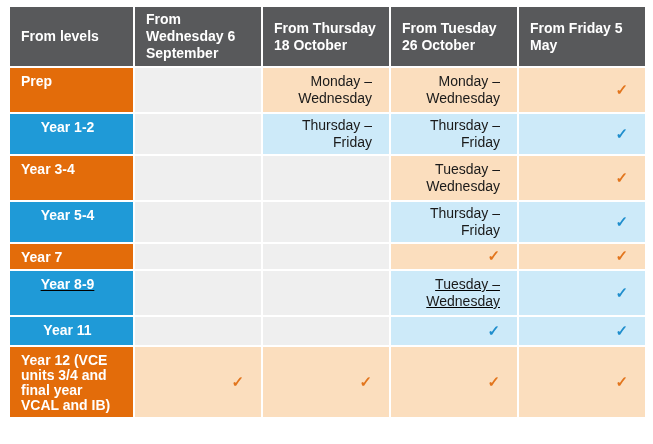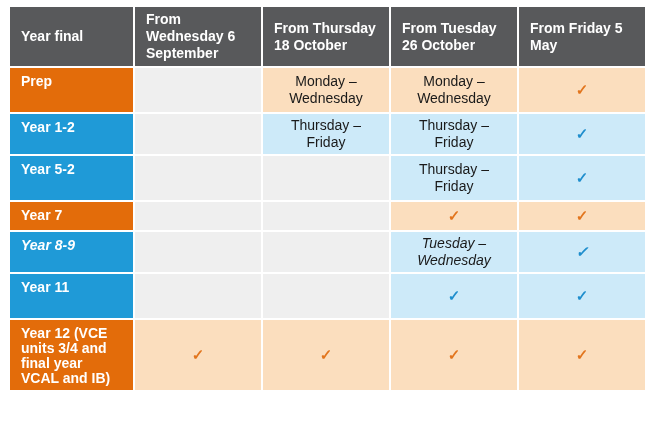--- a/index.html
+++ b/index.html
@@ -42,65 +42,65 @@
   }
   th.lbl {
     color: #ffffff;
     font-weight: bold;
     text-align: left;
     vertical-align: top;
     padding: 6px 19px 4px 11px;
     line-height: 15px;
   }
   th.lbl.orange { background: #E36C0A; }
-  th.lbl.blue   { background: #1F9AD7; }
+  th.lbl.blue   { background: #1F9AD7; text-align: center; }
   td {
-    text-align: center;
+    text-align: right;
     vertical-align: middle;
     color: #1a1a1a;
     line-height: 17px;
-    padding: 3px 8px;
+    padding: 3px 17px;
   }
   td.empty       { background: #EFEFEF; }
   td.fill.orange { background: #FBDEBE; }
   td.fill.blue   { background: #CDEAF9; }
   .check {
     font-weight: bold;
     font-size: 15px;
     line-height: 15px;
     display: inline-block;
   }
   .check.orange { color: #E2751D; }
   .check.blue   { color: #1F8ECD; }
   
   tbody tr:nth-child(1) { height: 44px; }
   tbody tr:nth-child(2) { height: 28px; }
   tbody tr:nth-child(3) { height: 44px; }
   tbody tr:nth-child(4) { height: 28px; }
-  tbody tr:nth-child(5) { height: 20px; font-style: italic; }
-  tbody tr:nth-child(6) { height: 44px; }
+  tbody tr:nth-child(5) { height: 20px; }
+  tbody tr:nth-child(6) { height: 44px; text-decoration: underline; }
   tbody tr:nth-child(7) { height: 28px; }
   tbody tr:nth-child(8) { height: 40px; margin-left: 24px; }
   tbody tr:nth-child(9) { height: 76px; }
 </style>
 </head>
 <body>
 
 <div class="page">
   <table class="schedule">
     <colgroup>
       <col class="c-label">
       <col class="c-date">
       <col class="c-date">
       <col class="c-date">
       <col class="c-date">
     </colgroup>
     <thead>
       <tr>
-          <th class="hdr">Year final</th>
+          <th class="hdr">From levels</th>
           <th class="hdr">From Wednesday 6 September</th>
           <th class="hdr">From Thursday 18 October</th>
           <th class="hdr">From Tuesday 26 October</th>
           <th class="hdr">From Friday 5 May</th>
         </tr>
     </thead>
     <tbody>
         <tr>
           <th class="lbl orange">Prep</th>
           <td class="empty"></td>
@@ -109,21 +109,28 @@
           <td class="fill orange"><span class="check orange">✓</span></td>
         </tr>
         <tr>
           <th class="lbl blue">Year 1-2</th>
           <td class="empty"></td>
           <td class="fill blue">Thursday – Friday</td>
           <td class="fill blue">Thursday – Friday</td>
           <td class="fill blue"><span class="check blue">✓</span></td>
         </tr>
         <tr>
-          <th class="lbl blue">Year 5-2</th>
+          <th class="lbl orange">Year 3-4</th>
+          <td class="empty"></td>
+          <td class="empty"></td>
+          <td class="fill orange">Tuesday – Wednesday</td>
+          <td class="fill orange"><span class="check orange">✓</span></td>
+        </tr>
+        <tr>
+          <th class="lbl blue">Year 5-4</th>
           <td class="empty"></td>
           <td class="empty"></td>
           <td class="fill blue">Thursday – Friday</td>
           <td class="fill blue"><span class="check blue">✓</span></td>
         </tr>
         <tr>
           <th class="lbl orange">Year 7</th>
           <td class="empty"></td>
           <td class="empty"></td>
           <td class="fill orange"><span class="check orange">✓</span></td>

